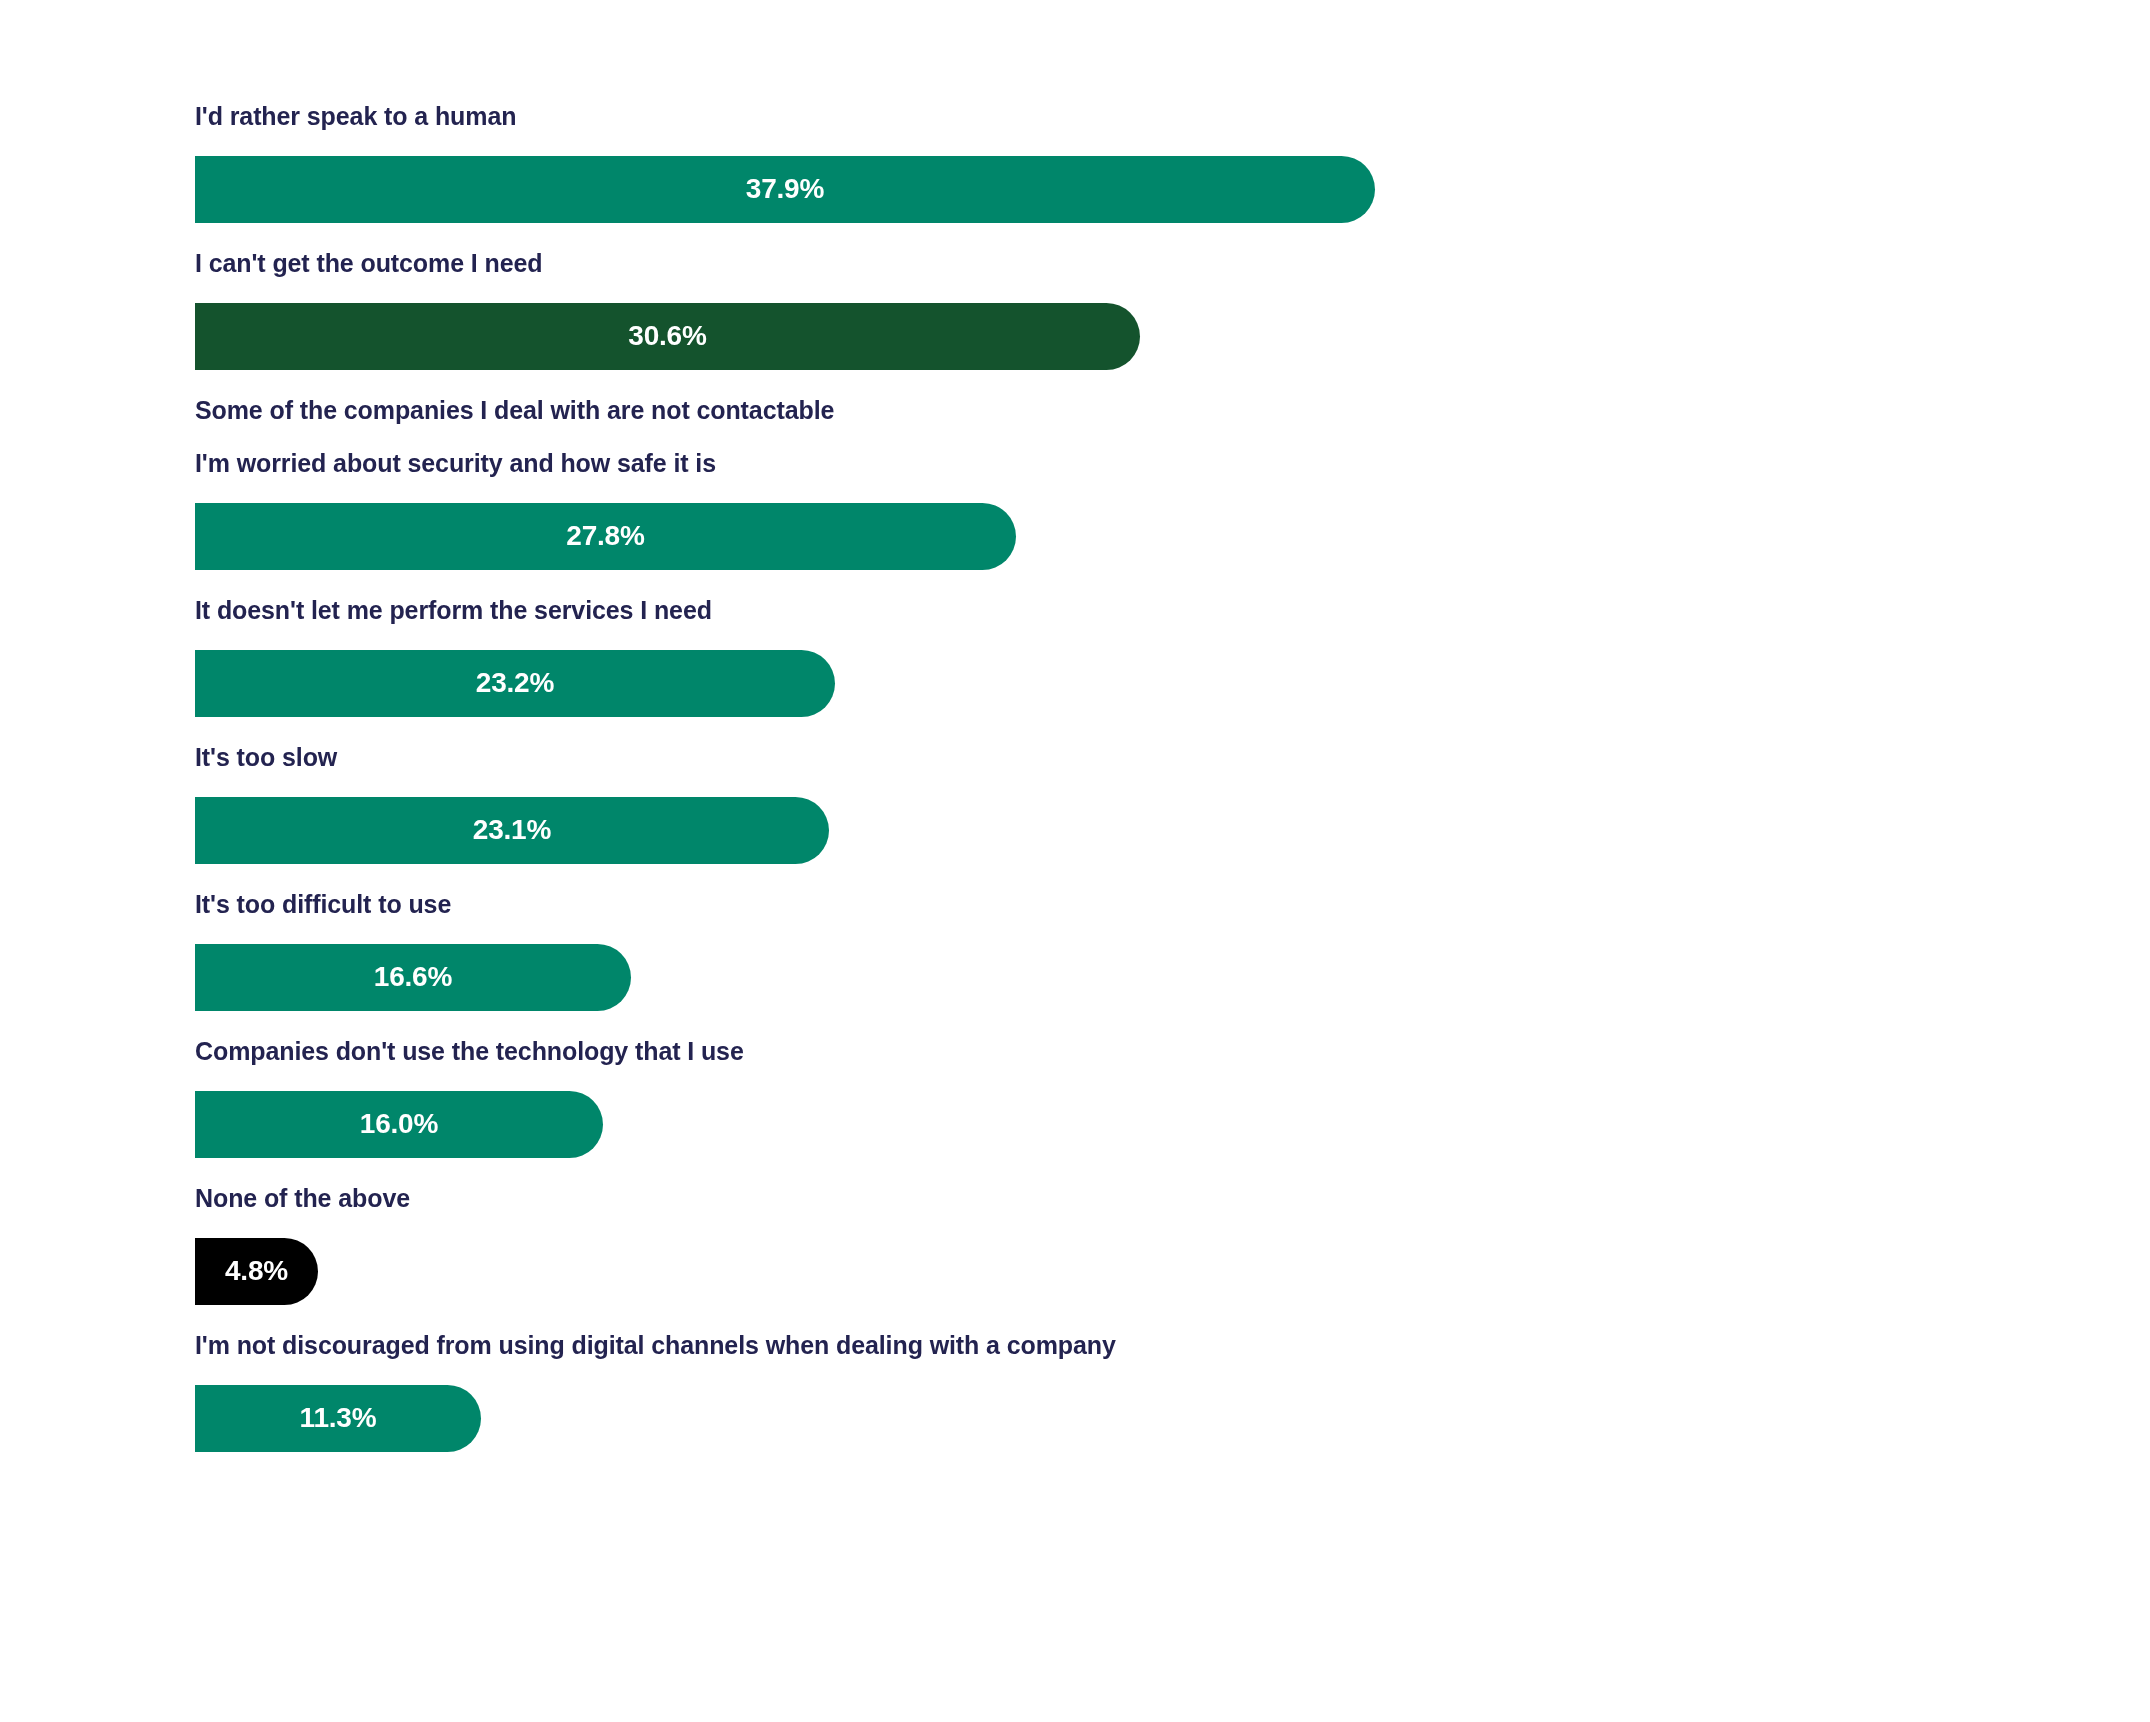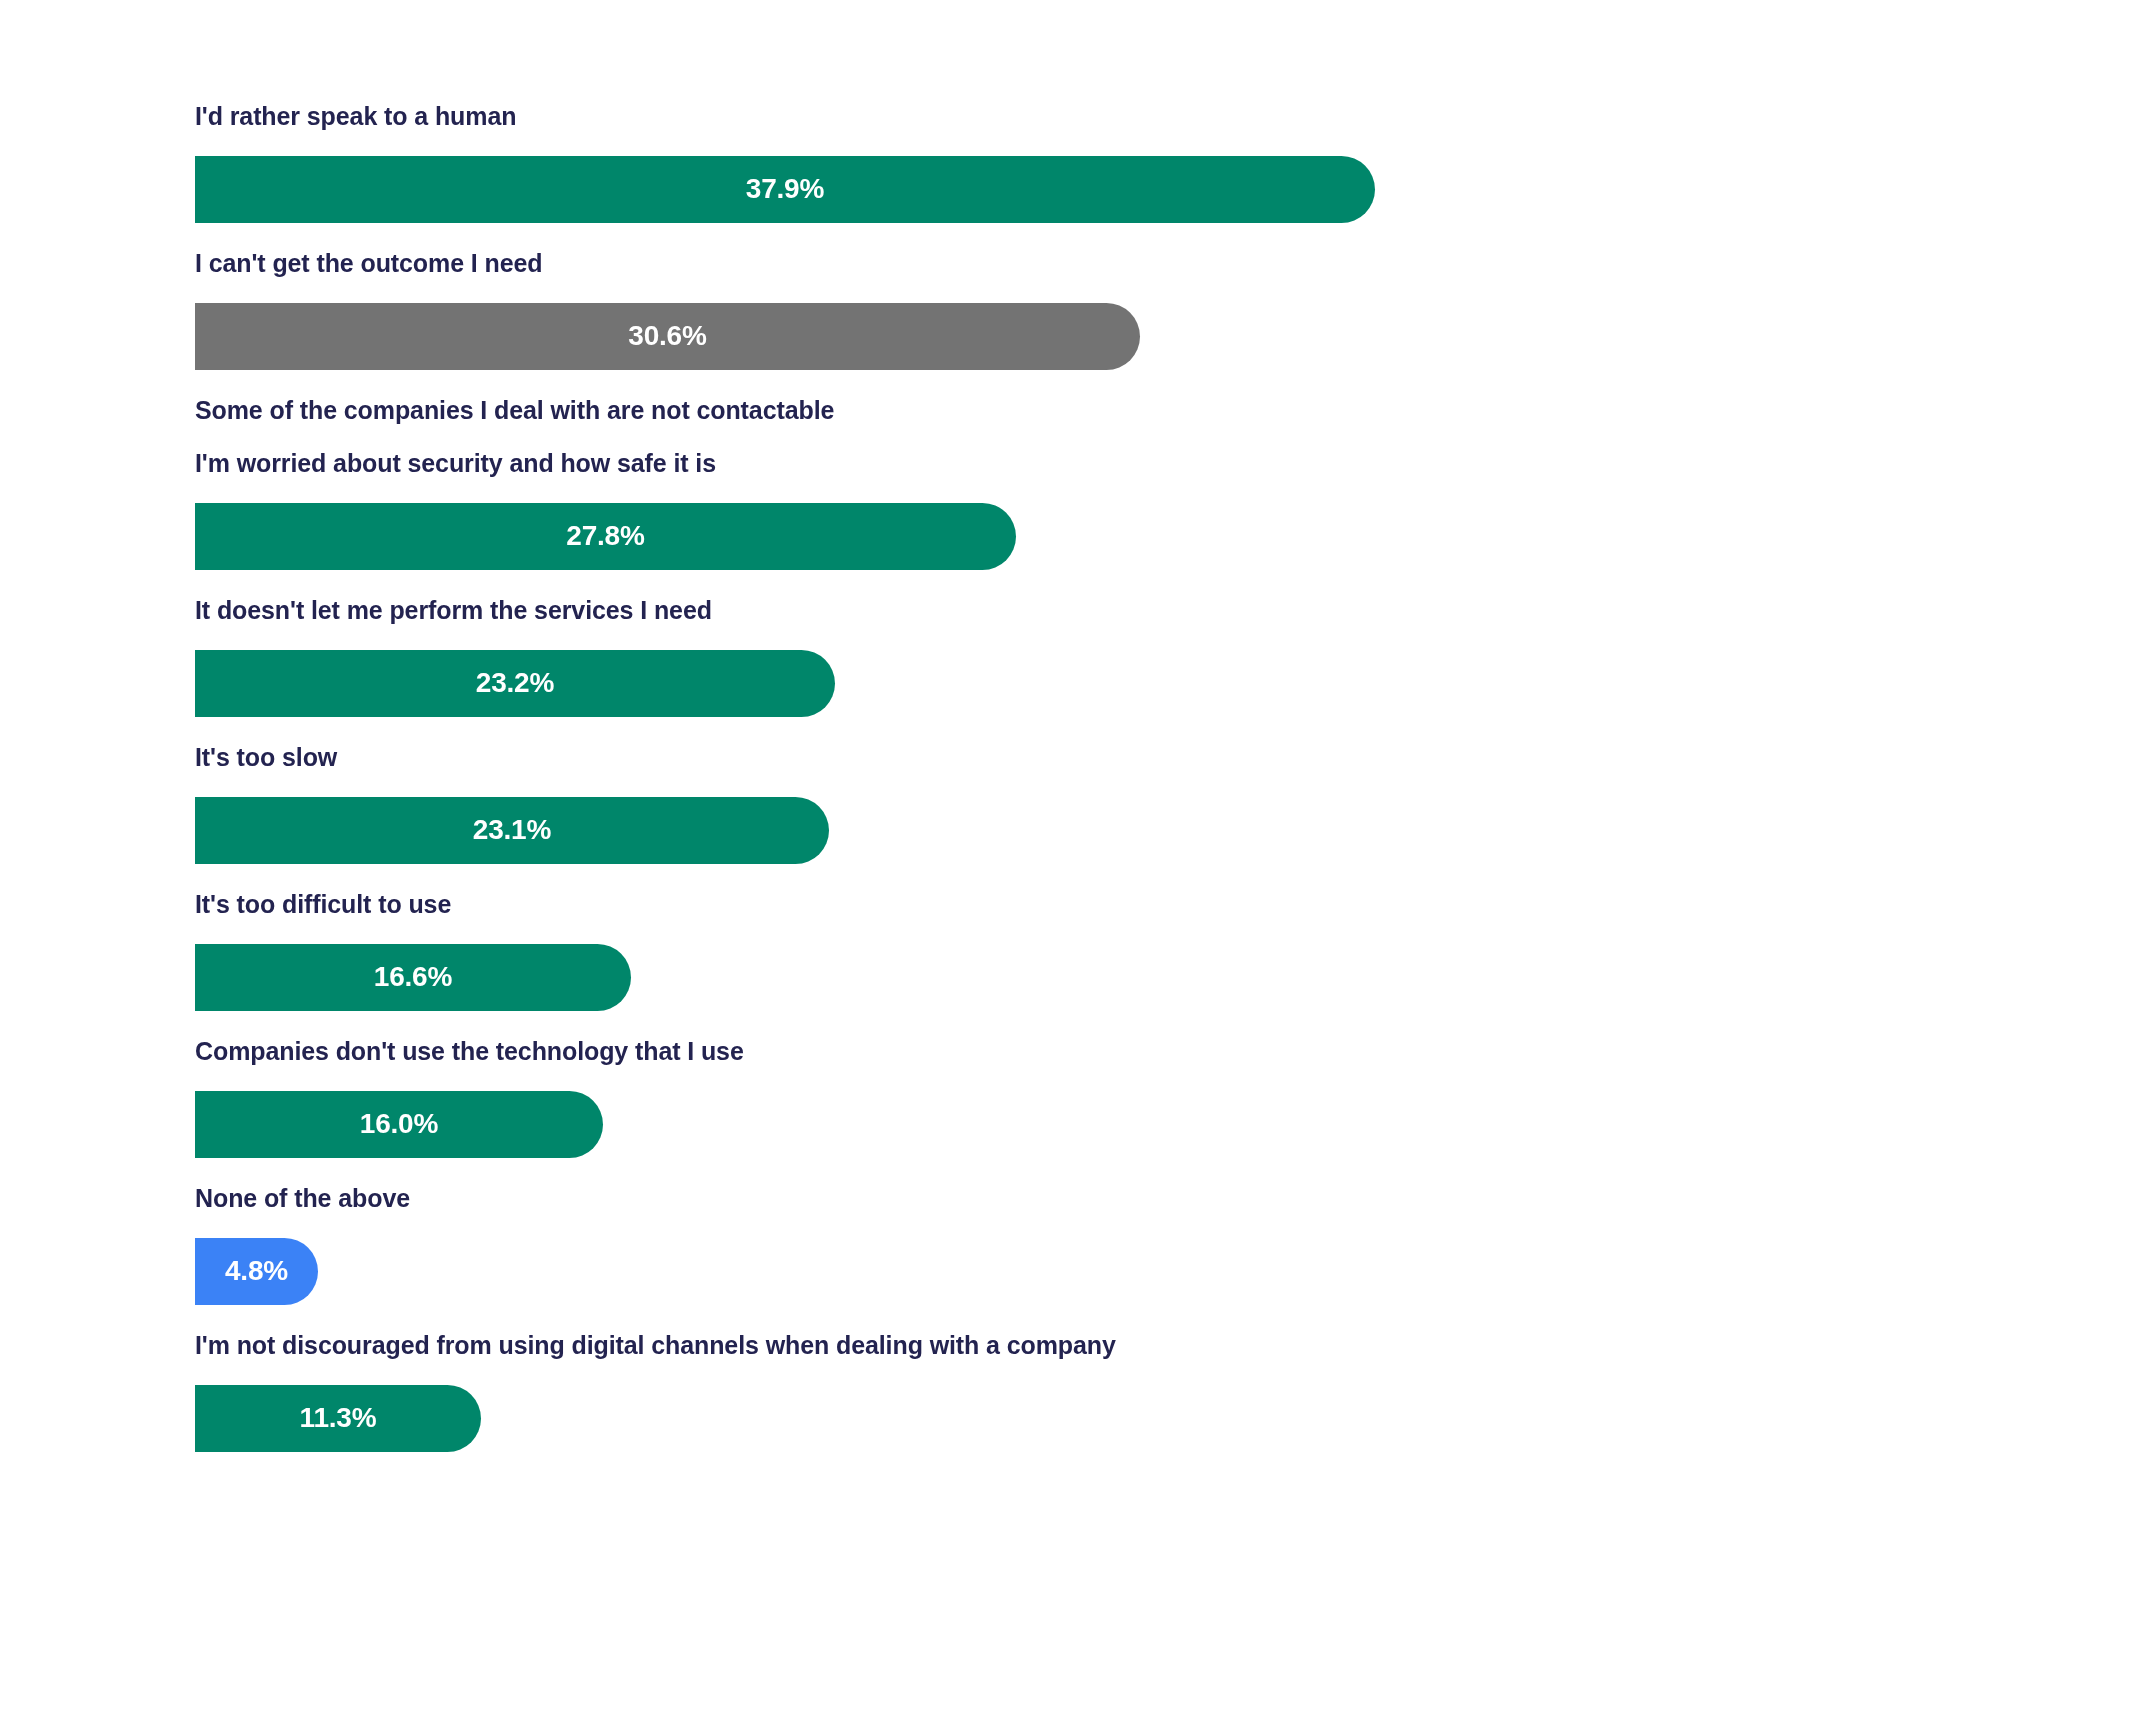--- a/index.html
+++ b/index.html
@@ -75,21 +75,21 @@
         <div class="row-label">I'd rather speak to a human</div>
         <div class="bar-track">
           <div class="bar-fill" style="width: 1180px; background: rgb(0, 134, 106);">
             <span class="bar-value">37.9%</span>
           </div>
         </div>
       </div>
       <div class="bar-row">
         <div class="row-label">I can't get the outcome I need</div>
         <div class="bar-track">
-          <div class="bar-fill" style="width: 945px; background: #737373; text-align: center;">
+          <div class="bar-fill" style="width: 945px; background: #14532d; text-align: center;">
             <span class="bar-value">30.6%</span>
           </div>
         </div>
       </div>
       <div class="bar-row">
         <div class="row-label">Some of the companies I deal with are not contactable</div>
       </div>
       <div class="bar-row">
         <div class="row-label">I'm worried about security and how safe it is</div>
         <div class="bar-track">
@@ -126,21 +126,21 @@
         <div class="row-label">Companies don't use the technology that I use</div>
         <div class="bar-track">
           <div class="bar-fill" style="width: 408px; background: rgb(0, 134, 106);">
             <span class="bar-value">16.0%</span>
           </div>
         </div>
       </div>
       <div class="bar-row">
         <div class="row-label">None of the above</div>
         <div class="bar-track">
-          <div class="bar-fill" style="width: 123px; background: #3b82f6;">
+          <div class="bar-fill" style="width: 123px; background: #000000;">
             <span class="bar-value">4.8%</span>
           </div>
         </div>
       </div>
       <div class="bar-row">
         <div class="row-label">I'm not discouraged from using digital channels when dealing with a company</div>
         <div class="bar-track">
           <div class="bar-fill" style="width: 286px; background: rgb(0, 134, 106);">
             <span class="bar-value">11.3%</span>
           </div>

